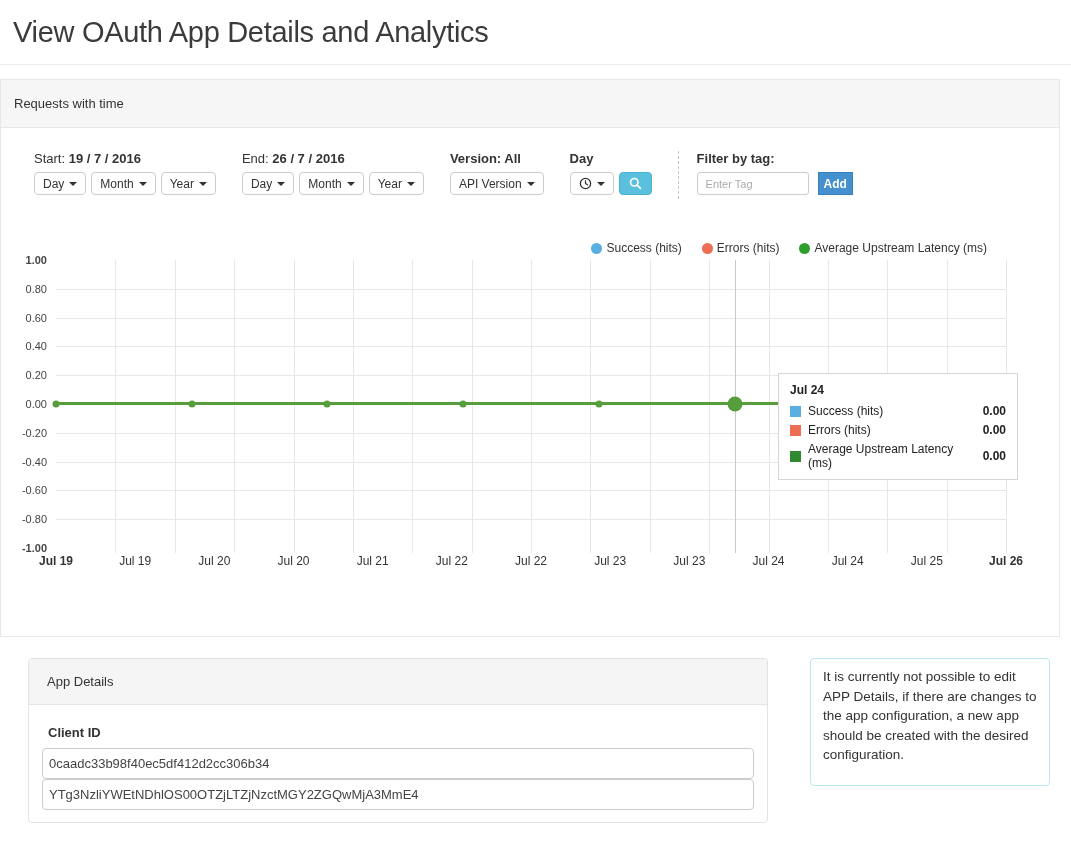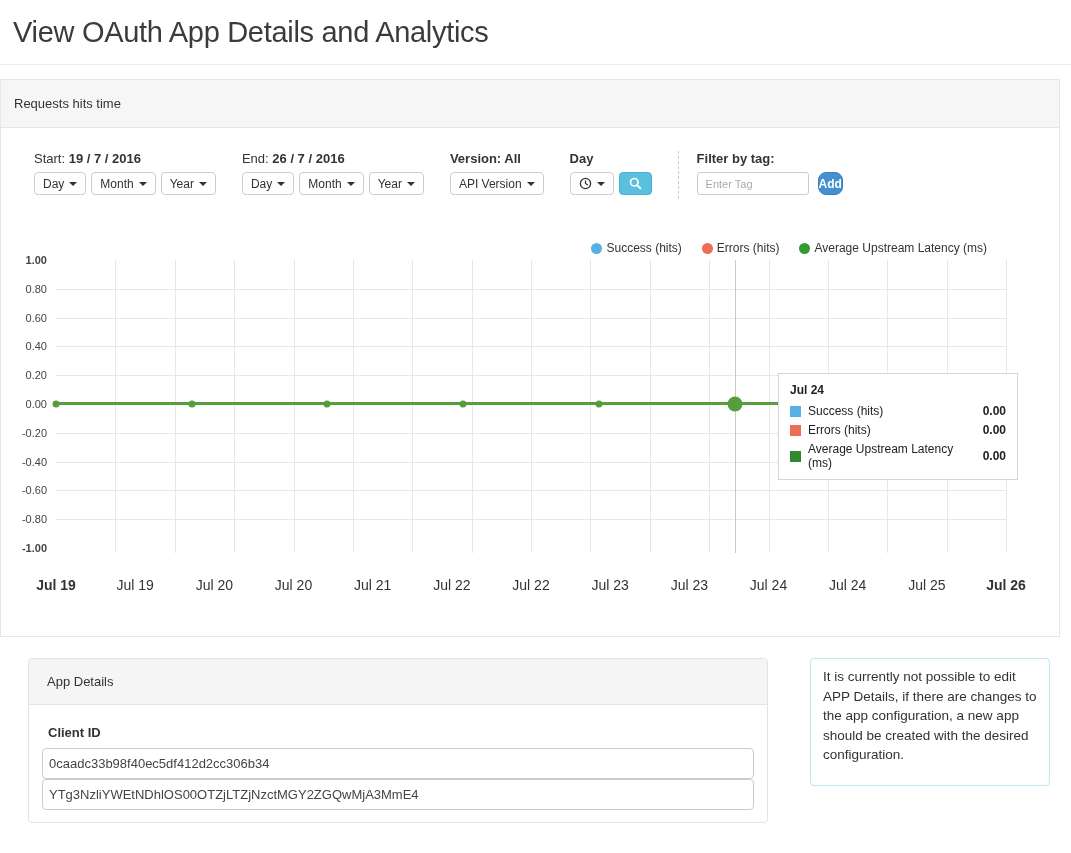--- a/index.html
+++ b/index.html
@@ -24,40 +24,40 @@
     border-radius:4px;font-size:12px;color:#333;padding:0 8px;height:23px;box-sizing:border-box;
     font-family:"Liberation Sans",sans-serif;cursor:pointer;}
   .caret{display:inline-block;width:0;height:0;border-left:4px solid transparent;
     border-right:4px solid transparent;border-top:4px solid #333;}
   .search-btn{background:#5bc0de;border-color:#48b2d2;padding:0 9px;}
   .divider{border-left:1px dashed #c9c9c9;height:48px;margin:0 18px 0 0;}
   .tag-input{height:23px;width:112px;border:1px solid #ccc;border-radius:3px;font-size:11px;
     padding:0 8px;box-sizing:border-box;color:#555;font-family:"Liberation Sans",sans-serif;}
   .tag-input::placeholder{color:#aaa;}
   .add-btn{background:#4590cf;border:1px solid #3a80bd;color:#fff;font-weight:bold;font-size:12px;
-    border-radius:8px;padding:0 0;height:23px;margin-left:4px;cursor:pointer;
+    border-radius:0;padding:0 5px;height:23px;margin-left:4px;cursor:pointer;
     font-family:"Liberation Sans",sans-serif;}
 
   
   .chart-wrap{position:relative;height:338px;margin-top:39px;}
   .legend{position:absolute;top:3px;right:72px;display:flex;gap:20px;z-index:4;}
   .lg-item{display:flex;align-items:center;gap:4px;font-size:12px;color:#333;}
   .lg-dot{width:11px;height:11px;border-radius:50%;}
   .yaxis{position:absolute;left:0;top:22px;width:50px;height:288px;}
   .ytick{position:absolute;right:4px;transform:translateY(-50%);font-size:11px;color:#444;}
   .plot{position:absolute;left:55px;top:22px;width:950px;height:288px;}
   .hgrid{position:absolute;left:0;right:0;height:1px;background:#e7e7e7;}
   .vgrid{position:absolute;top:0;bottom:-5px;width:1px;background:#e7e7e7;}
   .vcross{position:absolute;top:0;bottom:-5px;width:1px;background:#c9c9c9;z-index:1;}
   .sline{position:absolute;left:0;right:0;top:50%;height:3px;margin-top:-2px;z-index:2;}
   .dot{position:absolute;top:50%;width:7px;height:7px;border-radius:50%;
     transform:translate(-50%,-50%);z-index:3;}
   .dot.big{width:15px;height:15px;}
   .xaxis{position:absolute;left:55px;top:316px;width:950px;height:14px;}
-  .xtick{position:absolute;transform:translateX(-50%);font-size:14px;color:#333;white-space:nowrap;margin-top:23px;}
+  .xtick{position:absolute;transform:translateX(-50%);font-size:12px;color:#333;white-space:nowrap;}
   .bd{font-weight:bold;}
   .chart-tooltip{position:absolute;left:777px;top:135px;width:216px;background:#fff;
     border:1px solid #d5d5d5;padding:9px 11px;z-index:6;font-size:12px;color:#222;}
   .tt-title{font-weight:bold;margin-bottom:7px;}
   .tt-row{display:flex;align-items:center;margin-top:5px;}
   .tt-sq{width:11px;height:11px;margin-right:7px;flex:none;}
   .tt-label{flex:1;}
   .tt-val{font-weight:bold;margin-left:10px;}
 
   
@@ -81,21 +81,21 @@
   .icon-svg{display:inline-flex;align-items:center;}
 </style>
 </head>
 <body>
 
 <h1>View OAuth App Details and Analytics</h1>
 <hr class="title-rule">
 
 <div class="panel1">
   <div class="panel1-header">
-    <span>Requests hits time</span>
+    <span>Requests with time</span>
   </div>
   <div class="panel1-body">
 
     <div class="controls">
 
       <div class="group">
         <div class="ctl-label">
           <span>Start:</span>
           <b>19 / 7 / 2016</b>
         </div>

